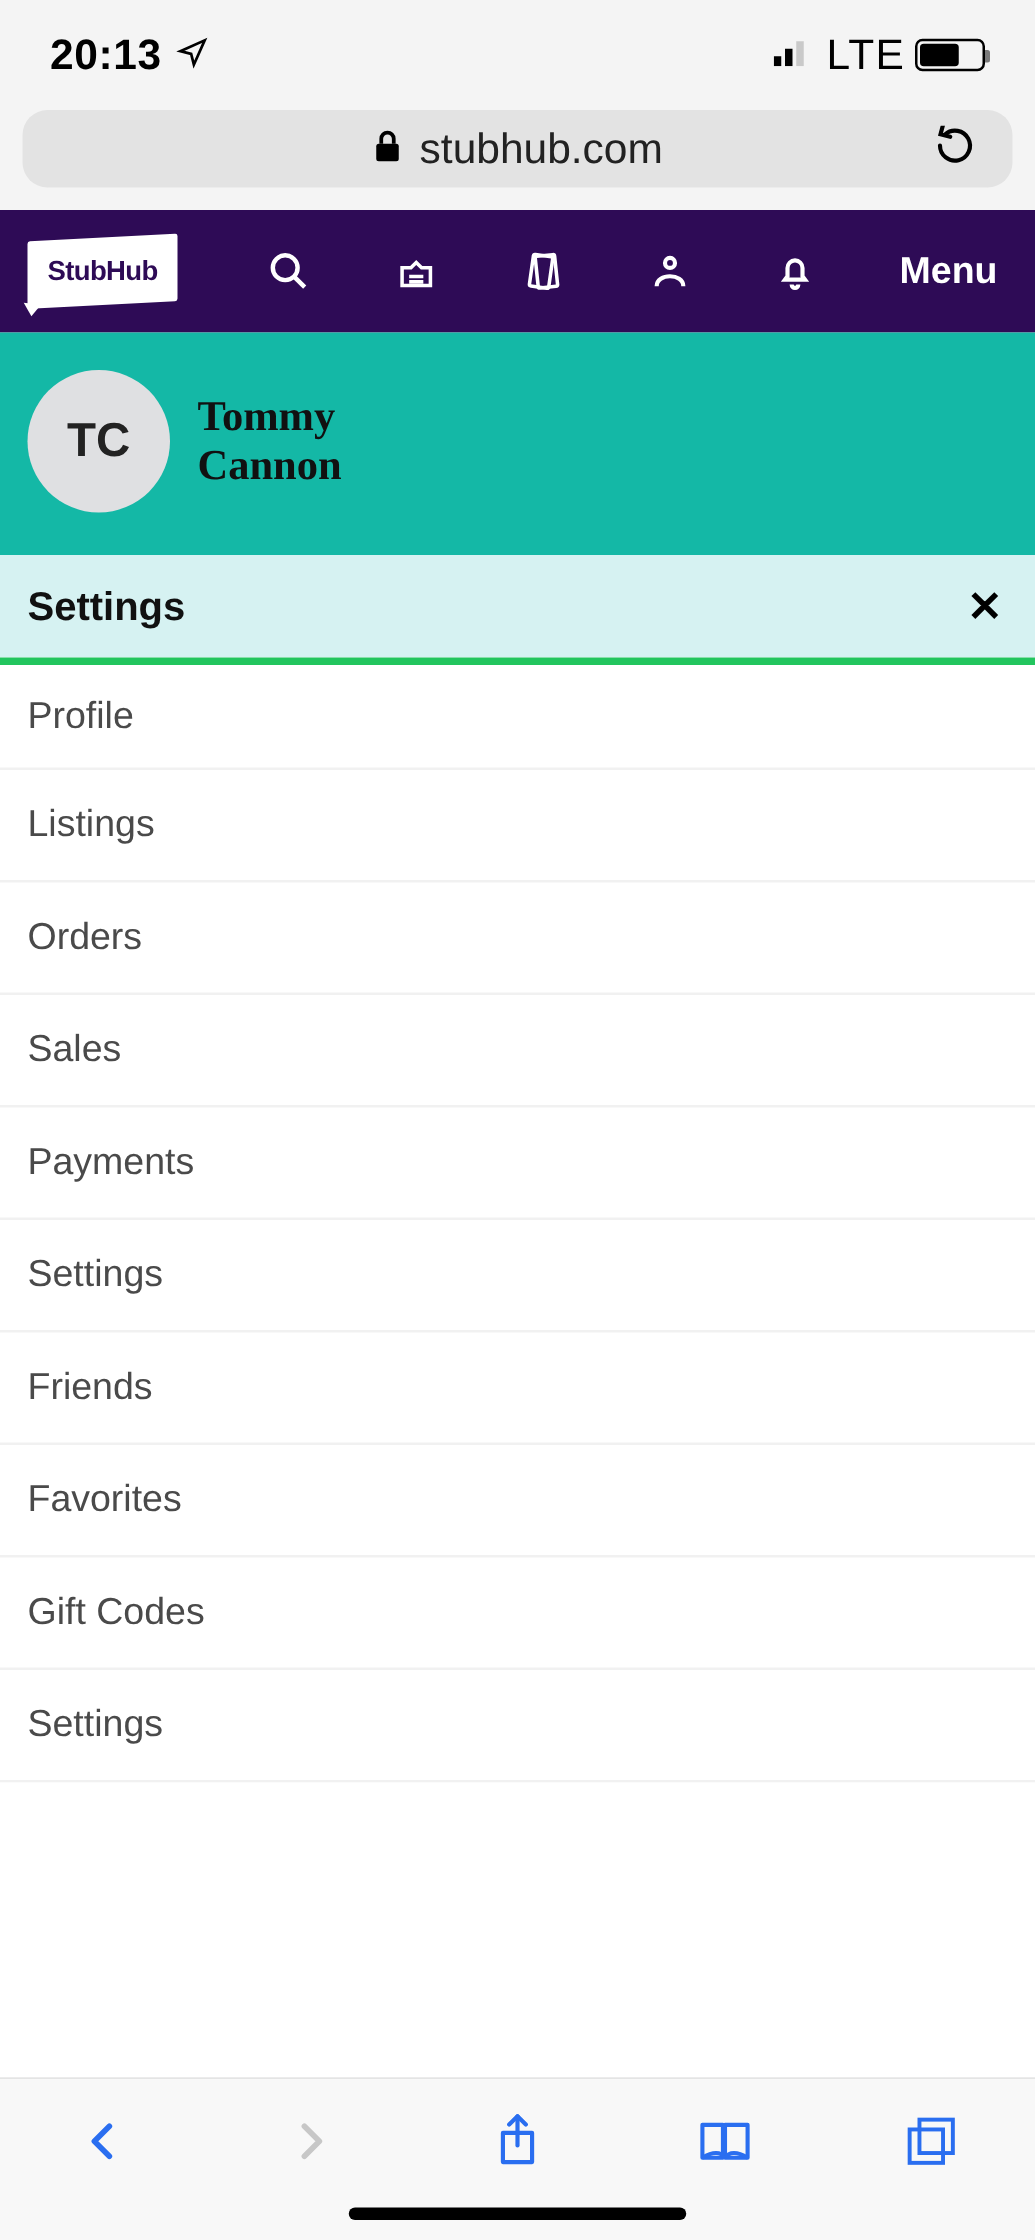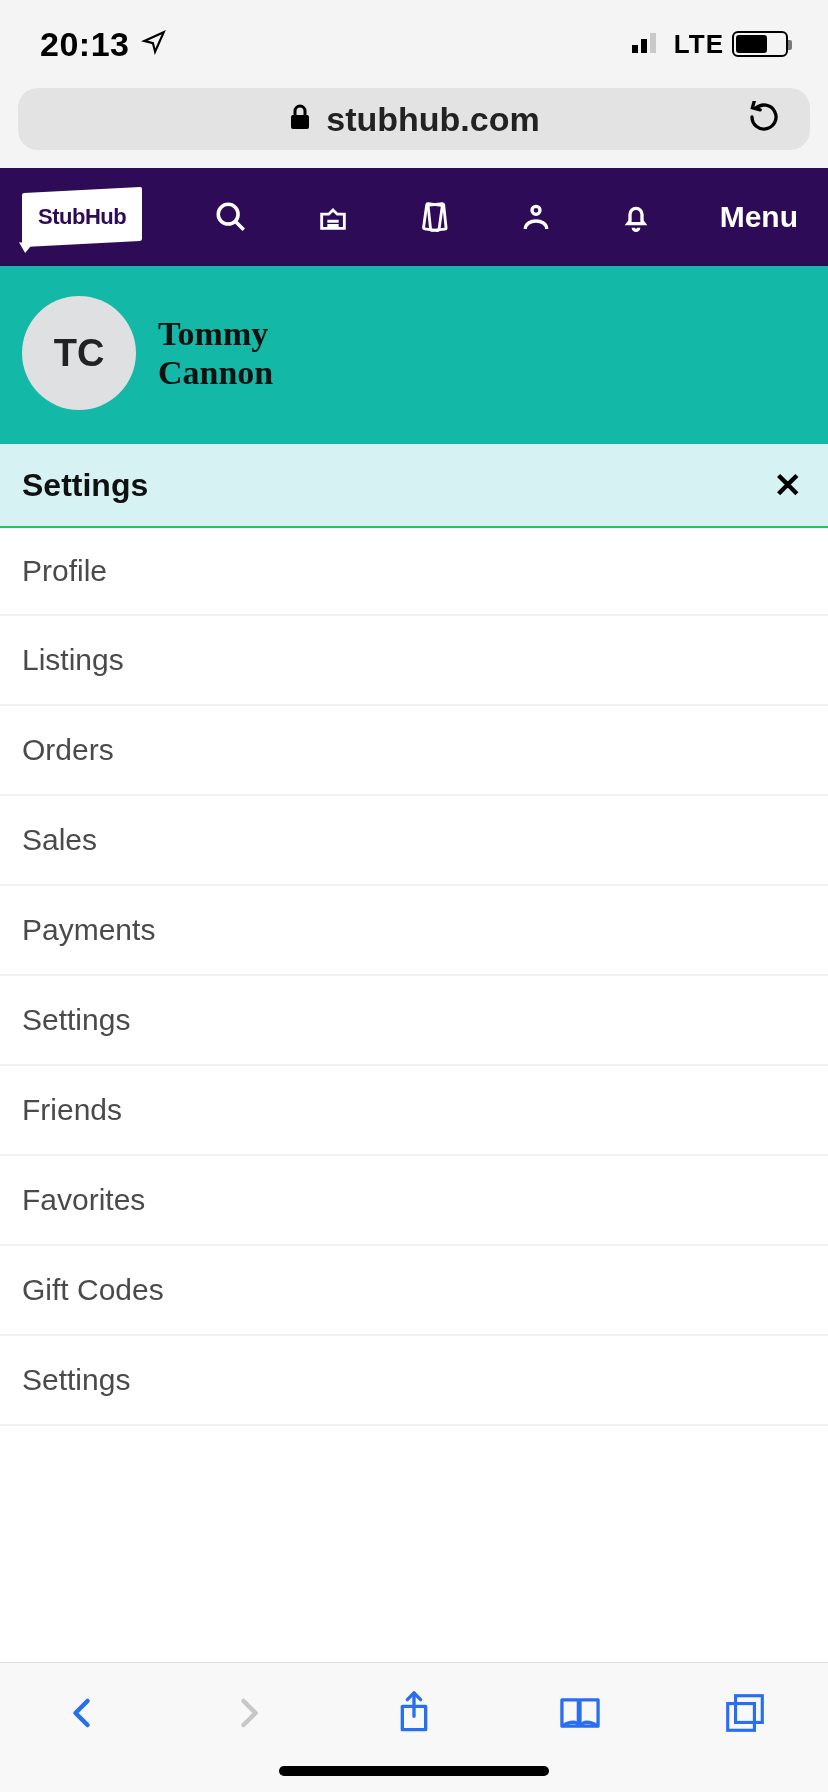--- a/index.html
+++ b/index.html
@@ -4,30 +4,30 @@
 <style>
   * { box-sizing: border-box; margin: 0; padding: 0; }
   html, body { width: 828px; height: 1792px; font-family: -apple-system, Helvetica, Arial, sans-serif; background: #f4f4f4; overflow: hidden; }
   .screen { width: 828px; height: 1792px; display: flex; flex-direction: column; background: #f4f4f4; position: relative; }
 
   
   .status-bar { height: 88px; display: flex; align-items: center; justify-content: space-between; padding: 0 40px 0 40px; background: #f4f4f4; }
   .status-left { display: flex; align-items: center; gap: 12px; }
   .status-time { font-size: 34px; font-weight: 700; letter-spacing: 0.5px; }
   .status-right { display: flex; align-items: center; gap: 8px; }
-  .lte { font-size: 26px; font-weight: 700; letter-spacing: 1px; }
+  .lte { font-size: 34px; font-weight: 400; letter-spacing: 1px; }
   .battery { width: 56px; height: 26px; border: 2px solid #000; border-radius: 6px; position: relative; }
   .battery::after { content: ""; position: absolute; right: -6px; top: 7px; width: 4px; height: 10px; background: #000; border-radius: 0 2px 2px 0; opacity:.5;}
   .battery-fill { position: absolute; left: 2px; top: 2px; bottom: 2px; width: 60%; background: #000; border-radius: 3px; }
 
   
   .address-wrap { padding: 0 18px 18px 18px; }
   .address-bar { background: #e3e3e3; border-radius: 20px; height: 62px; display: flex; align-items: center; justify-content: center; position: relative; }
   .address-center { display: flex; align-items: center; gap: 14px; }
-  .address-text { font-size: 34px; color: #222; font-weight: bold; }
+  .address-text { font-size: 34px; color: #222; }
   .refresh { position: absolute; right: 30px; top: 50%; transform: translateY(-50%); }
 
   
   .app-header { background: #2e0b56; height: 98px; display: flex; align-items: center; justify-content: space-between; padding: 0 30px 0 22px; }
   .logo-badge { background: #fff; width: 120px; height: 54px; transform: skew(0deg, -3deg); border-radius: 2px; display: flex; align-items: center; justify-content: center; position: relative; }
   .logo-badge::after{ content:""; position:absolute; left:-4px; bottom:-6px; width:0;height:0; border-top:10px solid #fff; border-left:8px solid transparent; border-right:6px solid transparent; transform: rotate(10deg);}
   .logo-text { color: #2e0b56; font-weight: 800; font-size: 22px; transform: skew(0deg, 3deg); letter-spacing: -0.5px;}
   .header-icons { display: flex; align-items: center; gap: 68px; }
   .hicon { color: #fff; display:flex; align-items:center; justify-content:center;}
   .menu-label { color: #fff; font-size: 30px; font-weight: 700; }
@@ -38,21 +38,21 @@
   .profile-name { font-size: 34px; font-weight: 800; line-height: 1.15; color:#111;font-family:Liberation Serif, serif;}
 
   
   .settings-head { background: #d6f2f2; height: 82px; display: flex; align-items: center; justify-content: space-between; padding: 0 26px 0 22px; }
   .settings-title { font-size: 32px; font-weight: 800; color:#111;}
   .close-x { font-size: 34px; font-weight: 900; }
 
   
   .menu-list { background: #fff; }
   .menu-item { height: 90px; display: flex; align-items: center; padding: 0 22px; font-size: 30px; color: #4a4a4a; border-bottom: 2px solid #f1f1f1; }
-  .menu-item:first-child{border-top:2px solid #22c55e;}
+  .menu-item:first-child{border-top:6px solid #22c55e;}
 
   
   .toolbar { position: absolute; left: 0; right: 0; bottom: 0; height: 130px; background: #f8f8f8; border-top: 1px solid #ddd; display: flex; align-items: flex-start; justify-content: space-around; padding-top: 26px; }
   .tb-icon { width: 48px; height: 48px; display:flex; align-items:center; justify-content:center;}
   .home-indicator { position: absolute; bottom: 16px; left: 50%; transform: translateX(-50%); width: 270px; height: 10px; background: #000; border-radius: 10px; }
 
   .disabled svg { stroke: #c7c7c7; }
   .blue svg { stroke: #2a6ef0; }
 
   .spacer { flex: 1 1 auto; background:#fff;}

